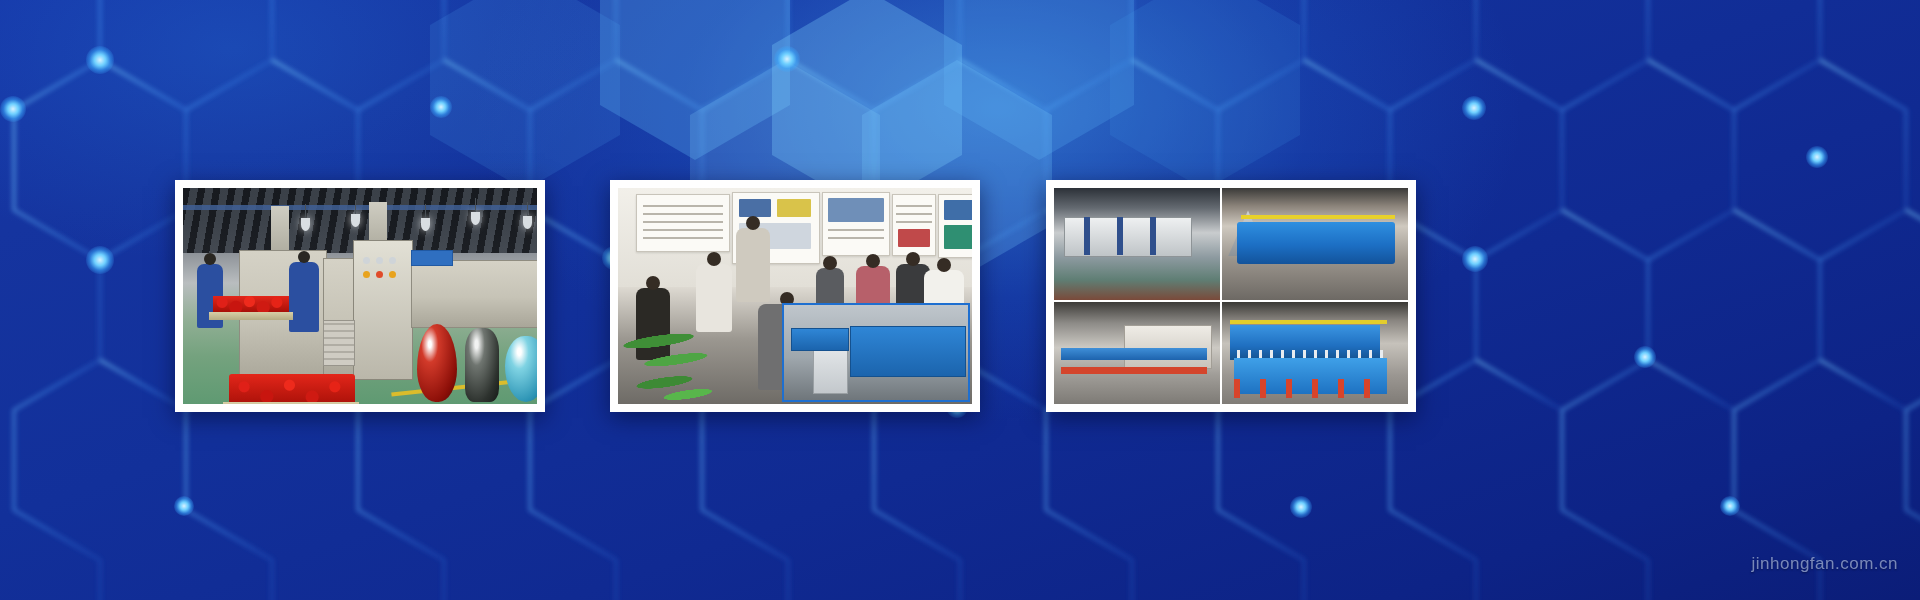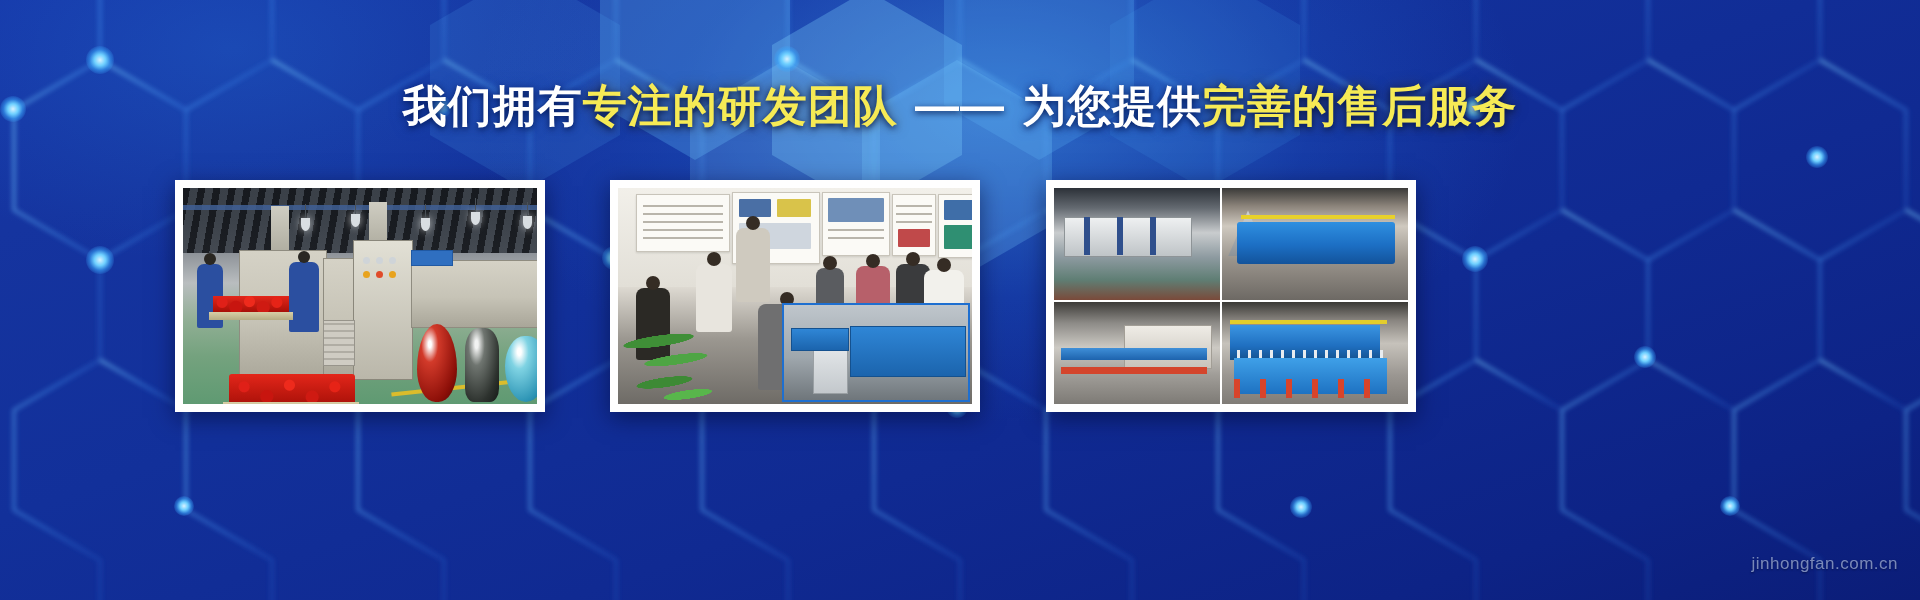--- a/index.html
+++ b/index.html
@@ -236,23 +236,20 @@
   <div class="node" style="left:946px;top:396px;width:22px;height:22px;"></div>
   <div class="node" style="left:1118px;top:196px;width:22px;height:22px;"></div>
   <div class="node" style="left:1290px;top:496px;width:22px;height:22px;"></div>
   <div class="node" style="left:1462px;top:96px;width:24px;height:24px;"></div>
   <div class="node" style="left:1462px;top:246px;width:26px;height:26px;"></div>
   <div class="node" style="left:1634px;top:346px;width:22px;height:22px;"></div>
   <div class="node" style="left:1806px;top:146px;width:22px;height:22px;"></div>
   <div class="node" style="left:1720px;top:496px;width:20px;height:20px;"></div>
   <div class="node" style="left:174px;top:496px;width:20px;height:20px;"></div>
 
-  <div id="headline">
-    <span class="t-white">我们拥有</span><span class="t-accent">专注的研发团队</span><span class="t-dash"> —— </span><span class="t-white">为您提供</span><span class="t-accent">完善的售后服务</span>
-  </div>
 
   <div class="panel" id="panel-1">
     <div class="inner">
       <div class="p1">
         <div class="roof"></div>
         <div class="roofbeam"></div>
         <div class="lamp" style="left:118px;top:30px;"></div>
         <div class="lamp" style="left:168px;top:26px;"></div>
         <div class="lamp" style="left:238px;top:30px;"></div>
         <div class="lamp" style="left:288px;top:24px;"></div>

